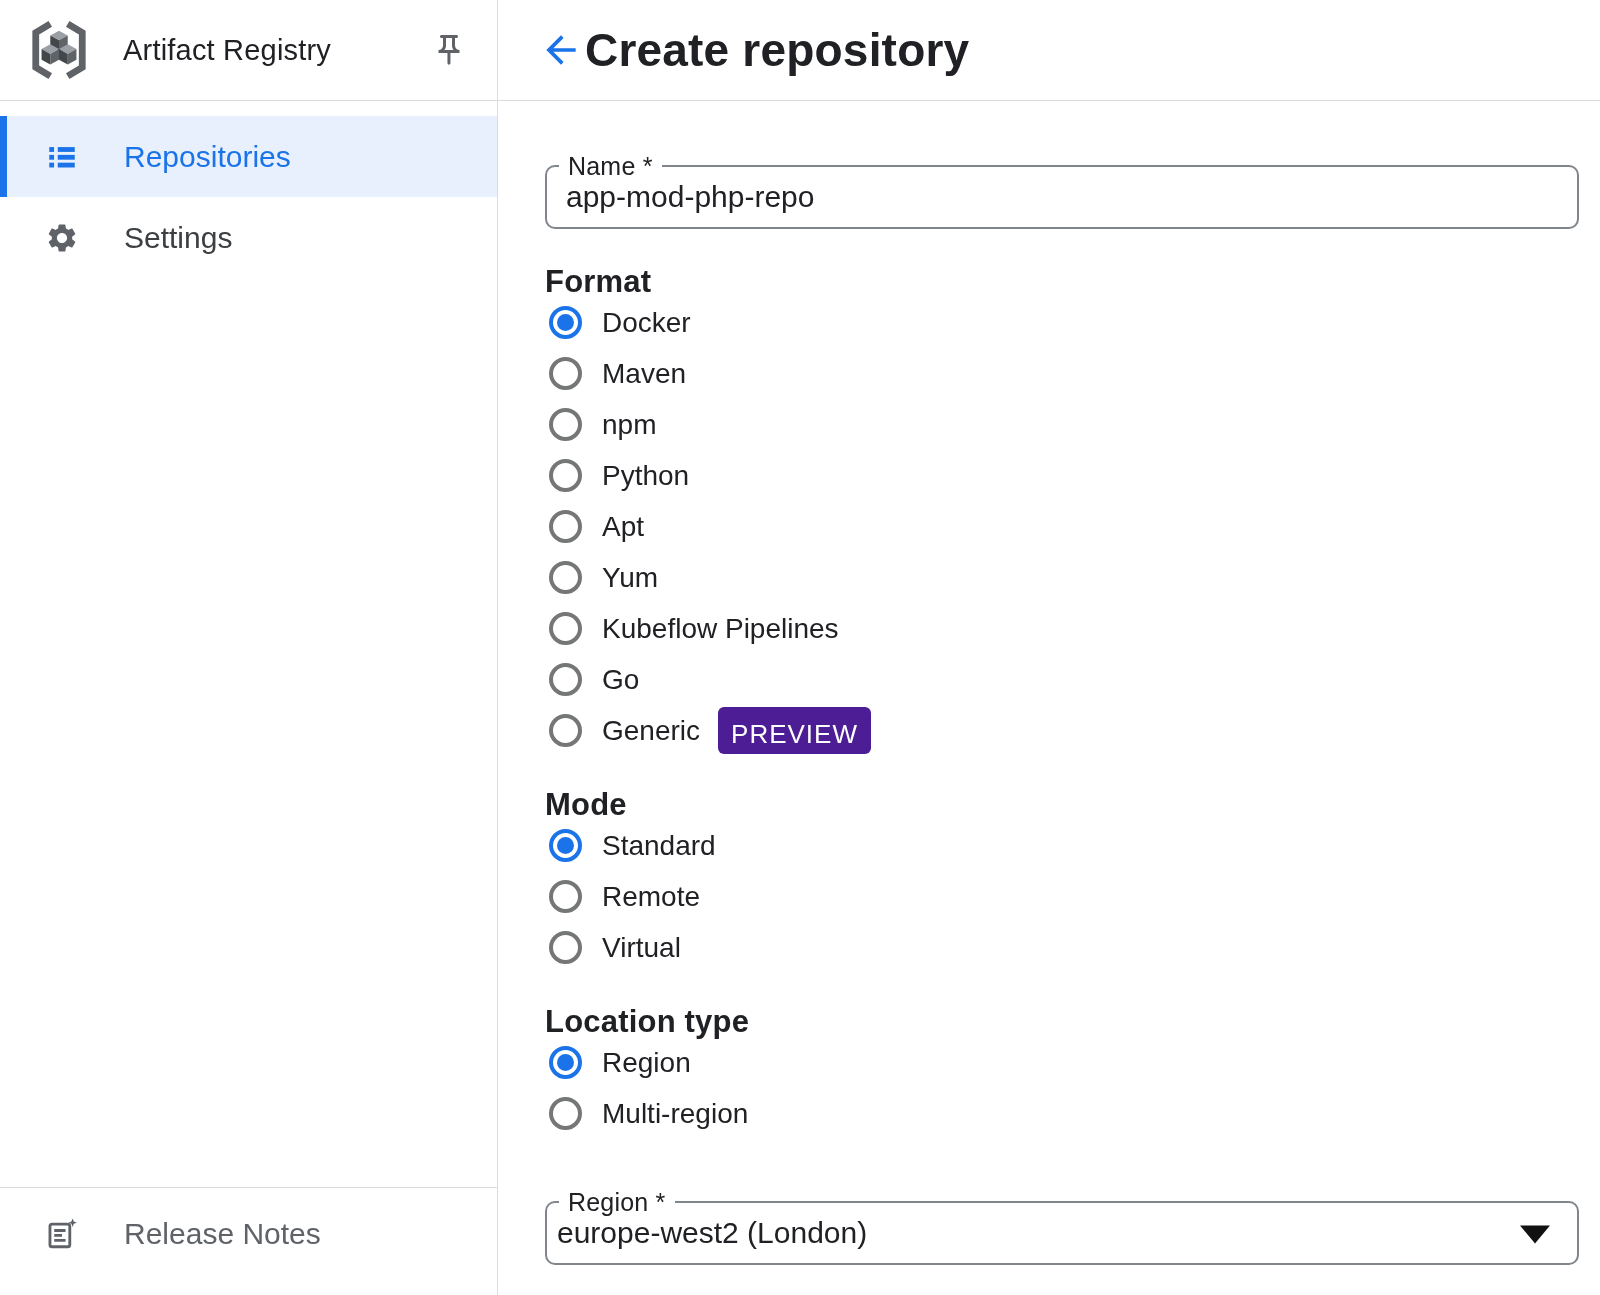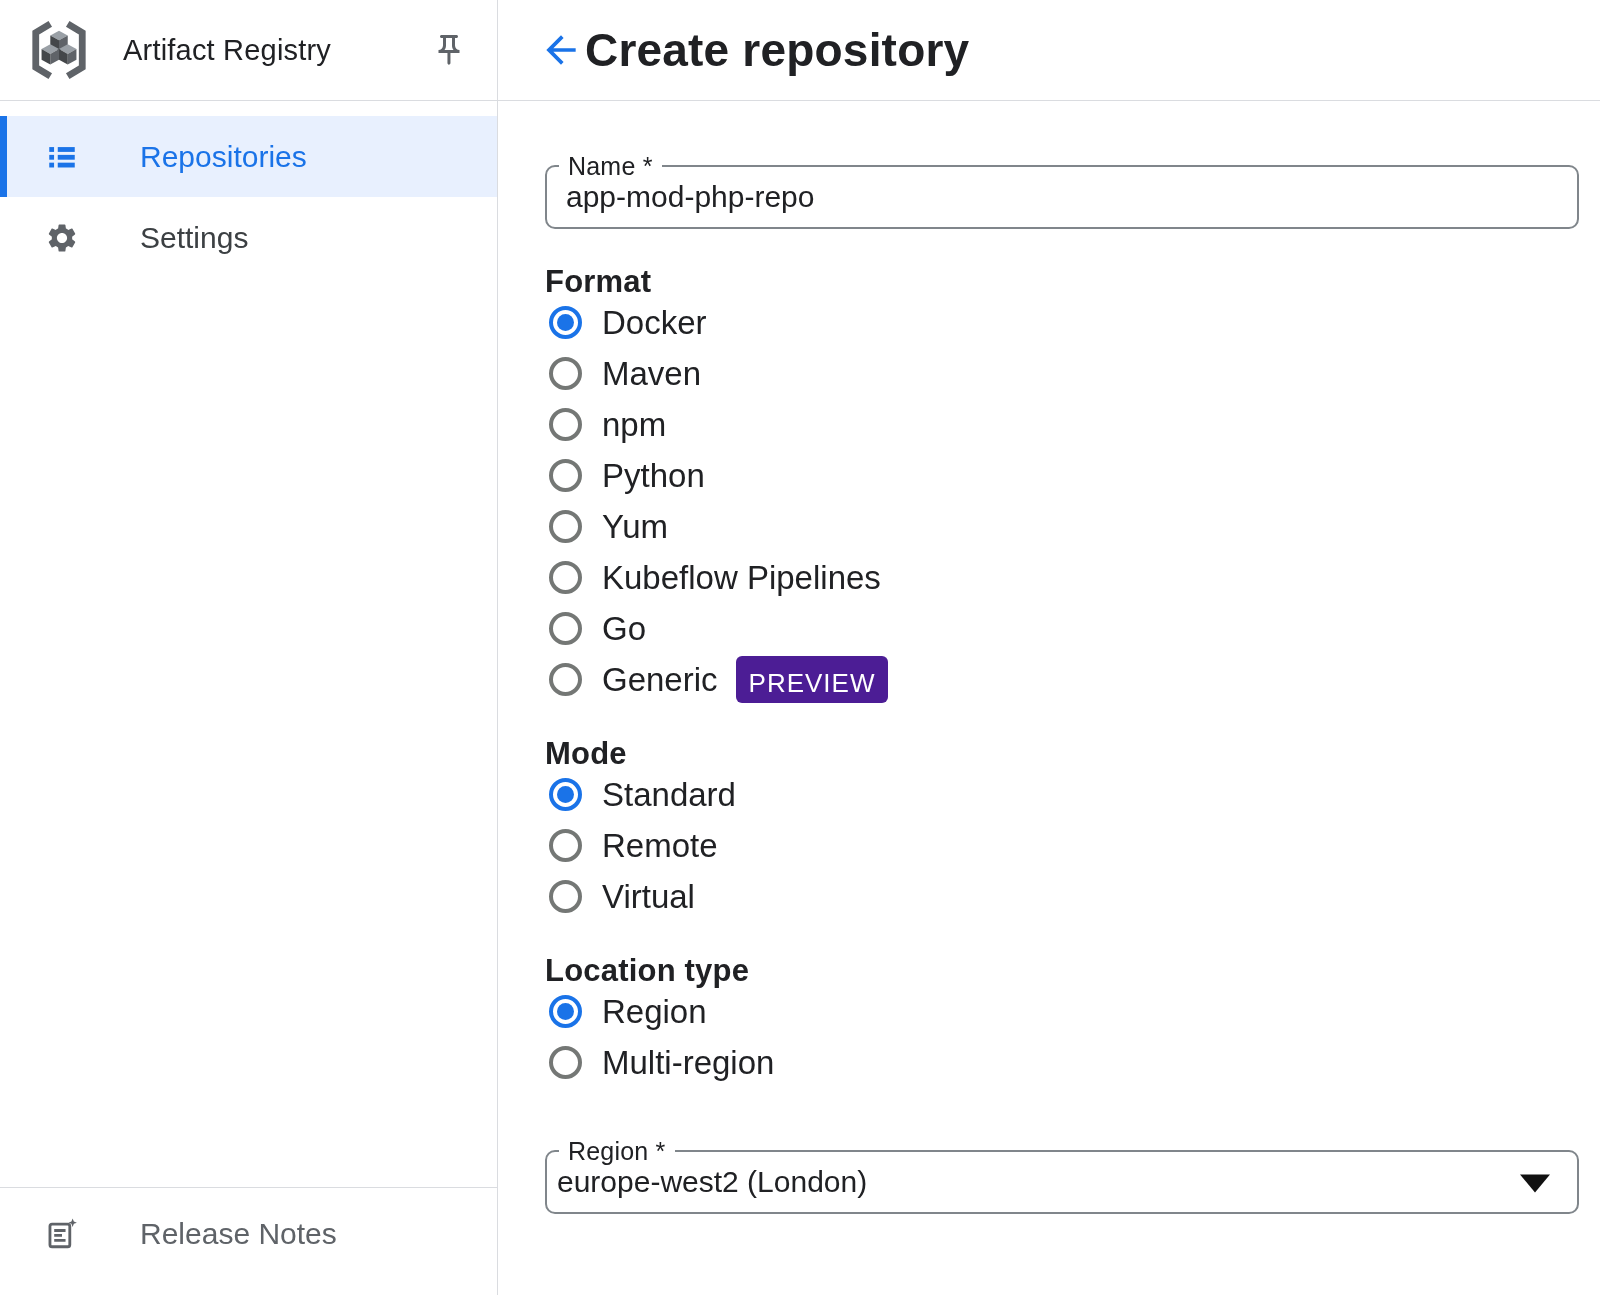--- a/index.html
+++ b/index.html
@@ -25,21 +25,21 @@
     font-size: 29px; color: #202124; margin-left: 33px; flex: 1;
     white-space: nowrap; letter-spacing: 0.2px;
   }
   .pin-btn { width: 44px; height: 44px; display: flex; align-items: center; justify-content: center; cursor: pointer; }
   .pin-btn svg { width: 36px; height: 36px; }
 
   .sidebar-nav { padding-top: 15px; }
   .nav-item {
     height: 81px; display: flex; align-items: center;
     padding-left: 45px; position: relative; cursor: pointer;
-    font-size: 30px; color: #3c4043; gap: 16px;
+    font-size: 30px; color: #3c4043;
   }
   .nav-item .nav-icon { width: 34px; height: 34px; flex: 0 0 34px; margin-right: 45px; }
   .nav-item.selected { background: #e8f0fe; color: #1a73e8; }
   .nav-item.selected::before {
     content: ""; position: absolute; left: 0; top: 0; bottom: 0;
     width: 7px; background: #1a73e8;
   }
   .sidebar-footer {
     position: absolute; left: 0; right: 0; bottom: 16px;
     border-top: 1px solid #dadce0; height: 92px;
@@ -93,21 +93,21 @@
   .radio-row { display: flex; align-items: center; height: 51px; padding-left: 4px; cursor: pointer; }
   .radio {
     width: 33px; height: 33px; flex: 0 0 33px; border-radius: 50%;
     border: 4px solid #747775; position: relative; background: #fff;
   }
   .radio.selected { border-color: #1a73e8; }
   .radio.selected::after {
     content: ""; position: absolute; left: 4px; top: 4px; width: 17px; height: 17px;
     border-radius: 50%; background: #1a73e8;
   }
-  .radio-label { margin-left: 20px; font-size: 33px; color: #202124; }
+  .radio-label { margin-left: 20px; font-size: 28px; color: #202124; }
   .badge {
     margin-left: 18px; background: #4c1d95; color: #ffffff;
     font-size: 26px; line-height: 26px; padding: 14px 13px 7px;
     border-radius: 6px; letter-spacing: 1px;
   }
   .select-wrap { margin-top: 62px; }
 </style>
 </head>
 <body>
 
@@ -204,20 +204,24 @@
             <label class="radio-row">
               <span class="radio"></span>
               <span class="radio-label">npm</span>
             </label>
             <label class="radio-row">
               <span class="radio"></span>
               <span class="radio-label">Python</span>
             </label>
             <label class="radio-row">
               <span class="radio"></span>
+              <span class="radio-label">Apt</span>
+            </label>
+            <label class="radio-row">
+              <span class="radio"></span>
               <span class="radio-label">Yum</span>
             </label>
             <label class="radio-row">
               <span class="radio"></span>
               <span class="radio-label">Kubeflow Pipelines</span>
             </label>
             <label class="radio-row">
               <span class="radio"></span>
               <span class="radio-label">Go</span>
             </label>

